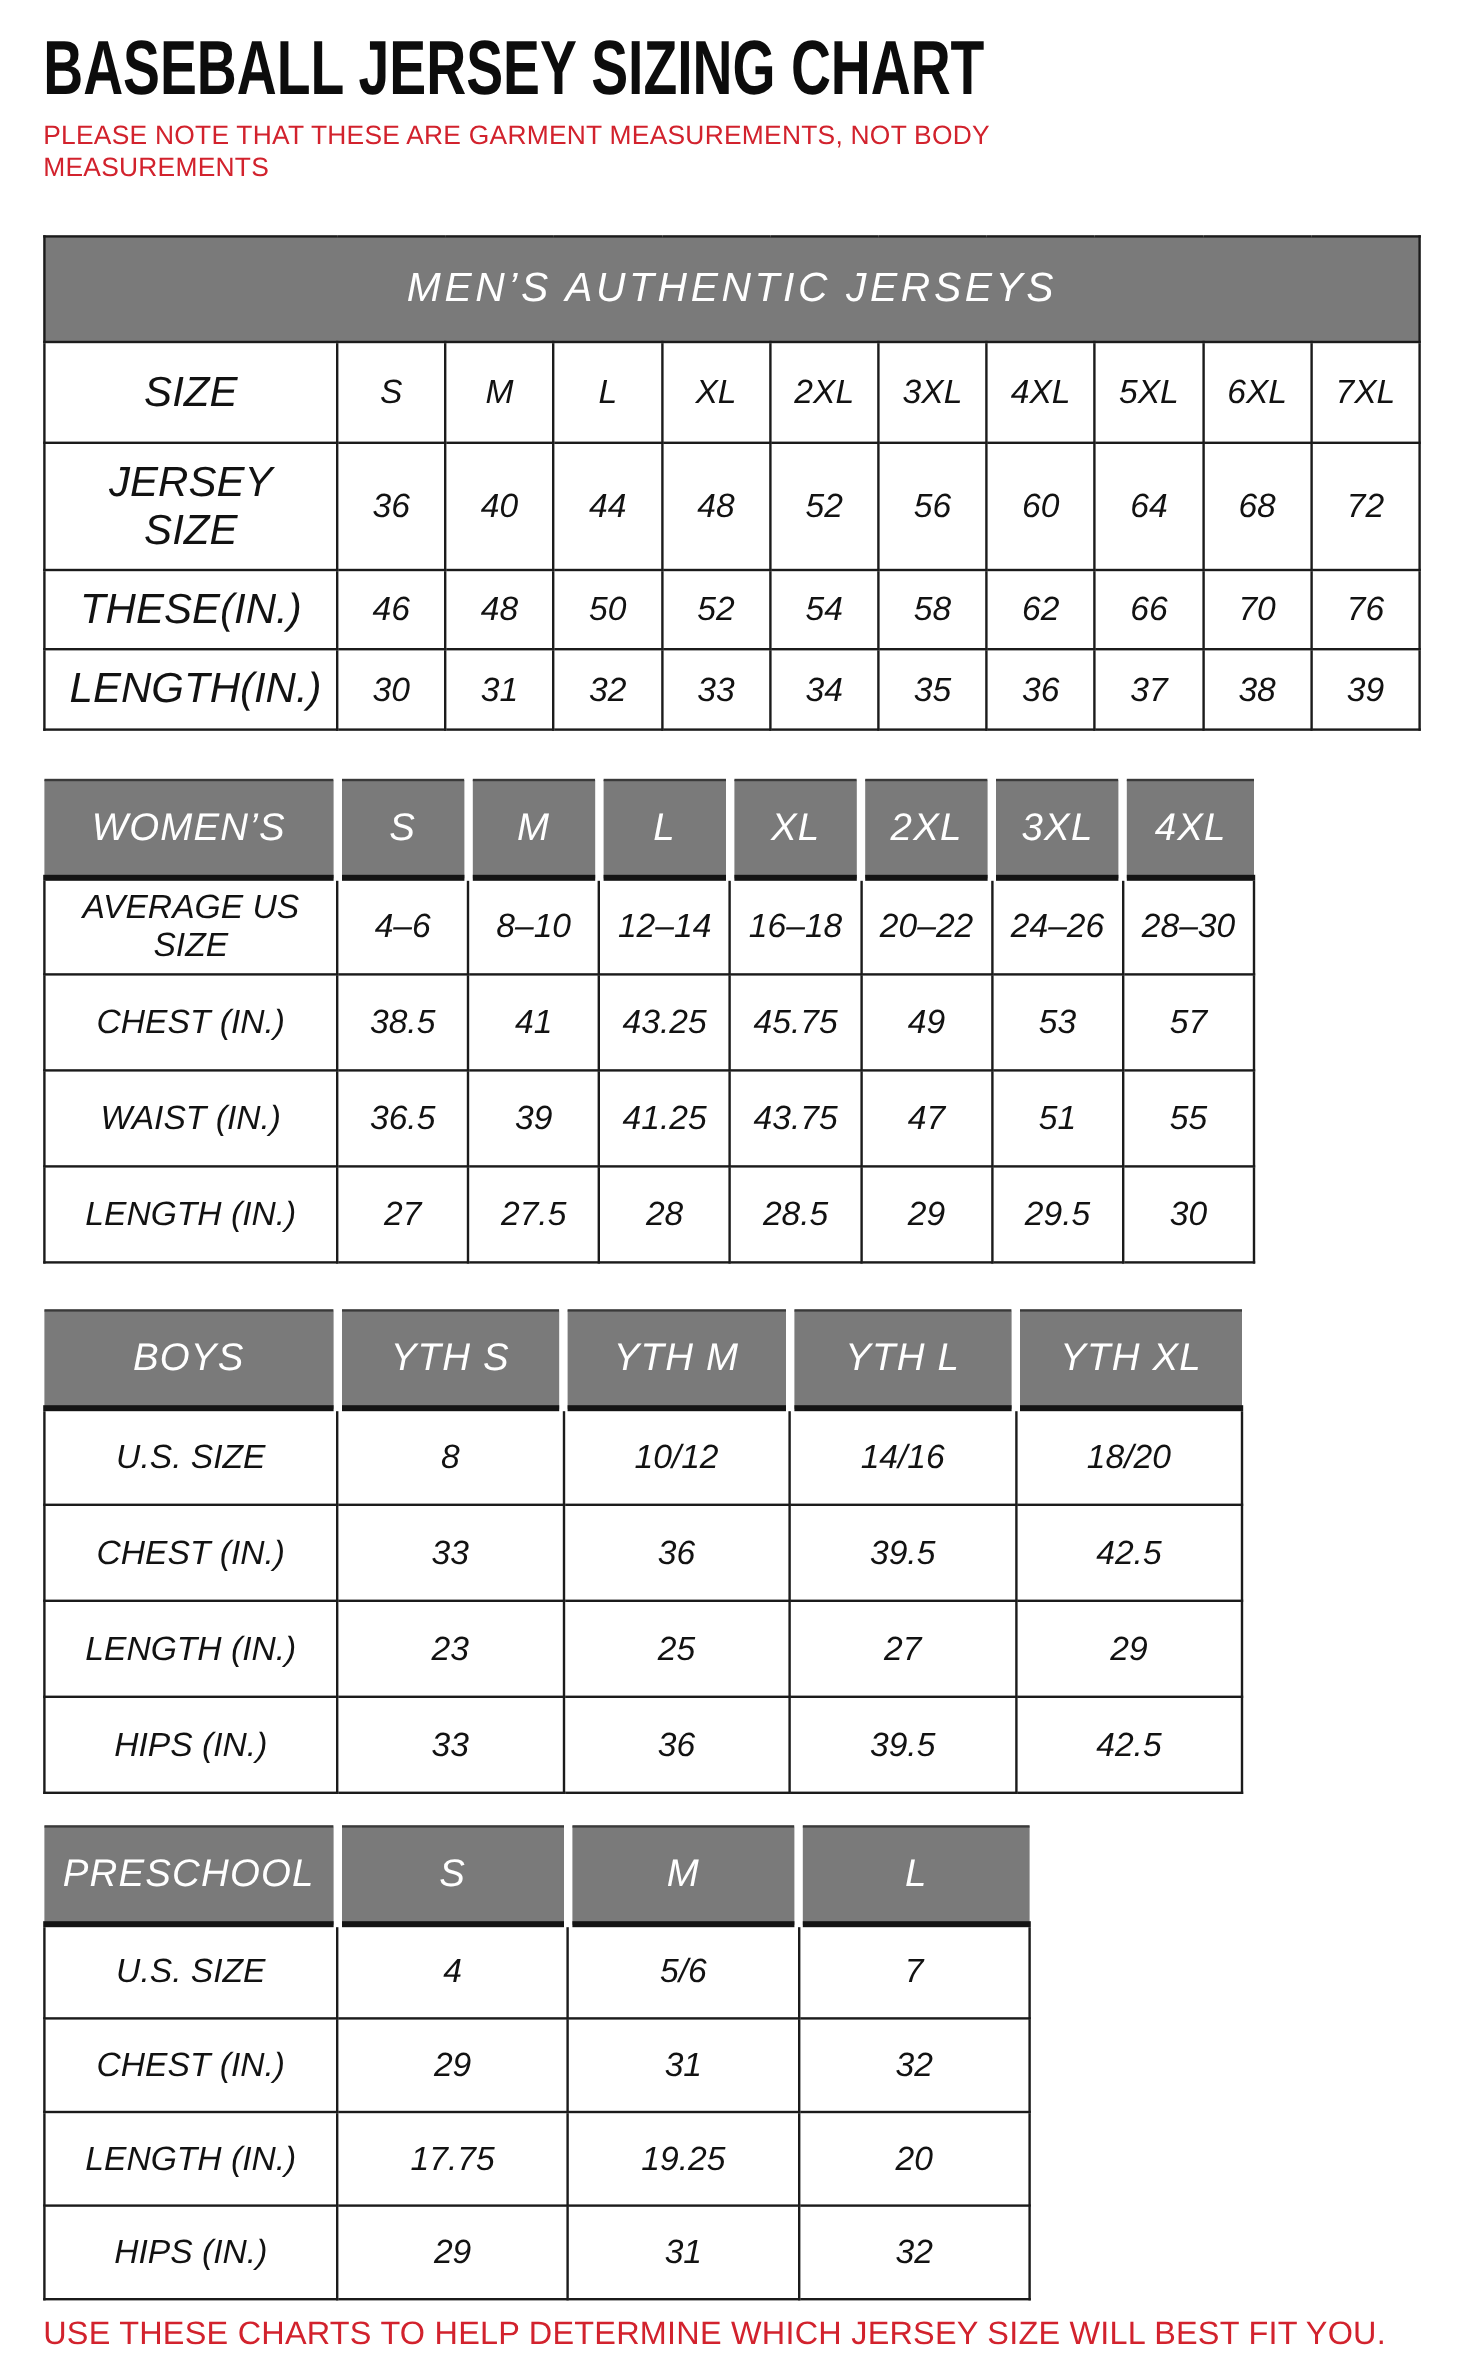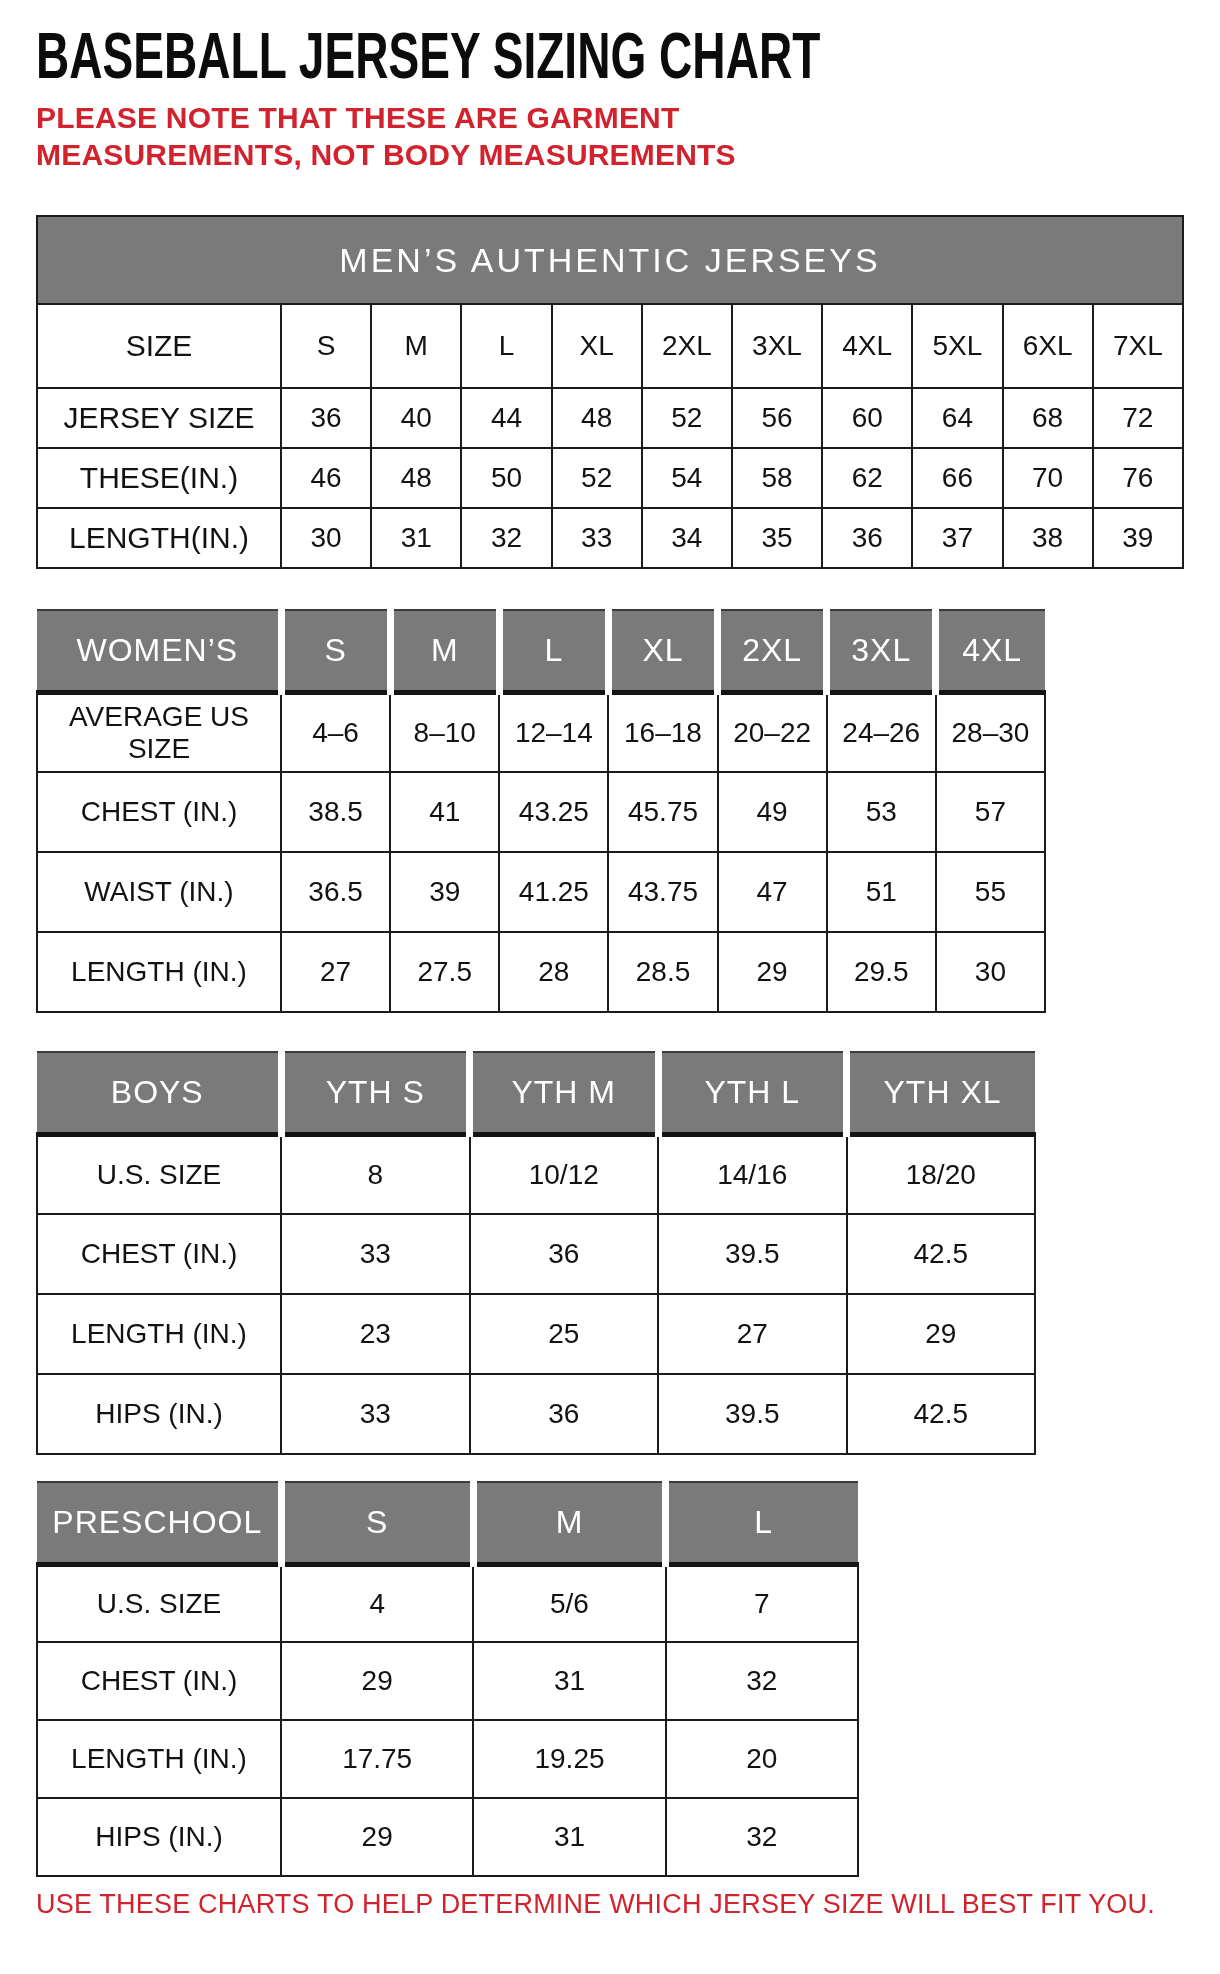--- a/index.html
+++ b/index.html
@@ -11,38 +11,38 @@
   }
   .page { padding:24px 20px 0 36px; }
 
   .title {
     font-size:64px; font-weight:700; line-height:1.0; color:#0c0c0c;
     transform:scaleX(0.72); transform-origin:left top; white-space:nowrap;
     letter-spacing:0px;
   }
   .note {
     margin-top:12px; max-width:905px;
-    font-size:30px; line-height:1.22; letter-spacing:0.2px;
-    color:#d2222d; font-weight:700;
-  }
-
-  table.sizing { border-collapse:collapse; table-layout:fixed; }
+    font-size:22px; line-height:1.22; letter-spacing:0.2px;
+    color:#d2222d; font-weight:400;
+  }
+
+  table.sizing { border-collapse:collapse; table-layout:fixed;font-style:italic; }
   table.sizing td, table.sizing th {
     text-align:center; vertical-align:middle; padding:0; font-weight:400;
   }
 
   
   .mens { width:1148px; margin-top:42px; border:2px solid #1b1b1b; }
   .mens .banner-cell {
     background:#7a7a7a; color:#ffffff; height:88px;
     font-size:34px; letter-spacing:3px; border:2px solid #1b1b1b;
   }
   .mens td { border:2px solid #1b1b1b; height:60px; font-size:28px; }
   .mens tr.size-row td { height:84px; }
-  .mens td.rlabel { font-size:30px; padding:0 20px; line-height:1.15; }
+  .mens td.rlabel { font-size:35px; padding:12px 20px; line-height:1.15; }
 
   
   .ghead-table { margin-top:0; }
   .ghead {
     background:#7a7a7a; color:#ffffff; height:82px;
     font-size:32px; letter-spacing:1px;
     border-top:2px solid #3a3a3a;
     border-bottom:5px solid #141414;
   }
   .ghead + .ghead { border-left:7px solid #ffffff; }

